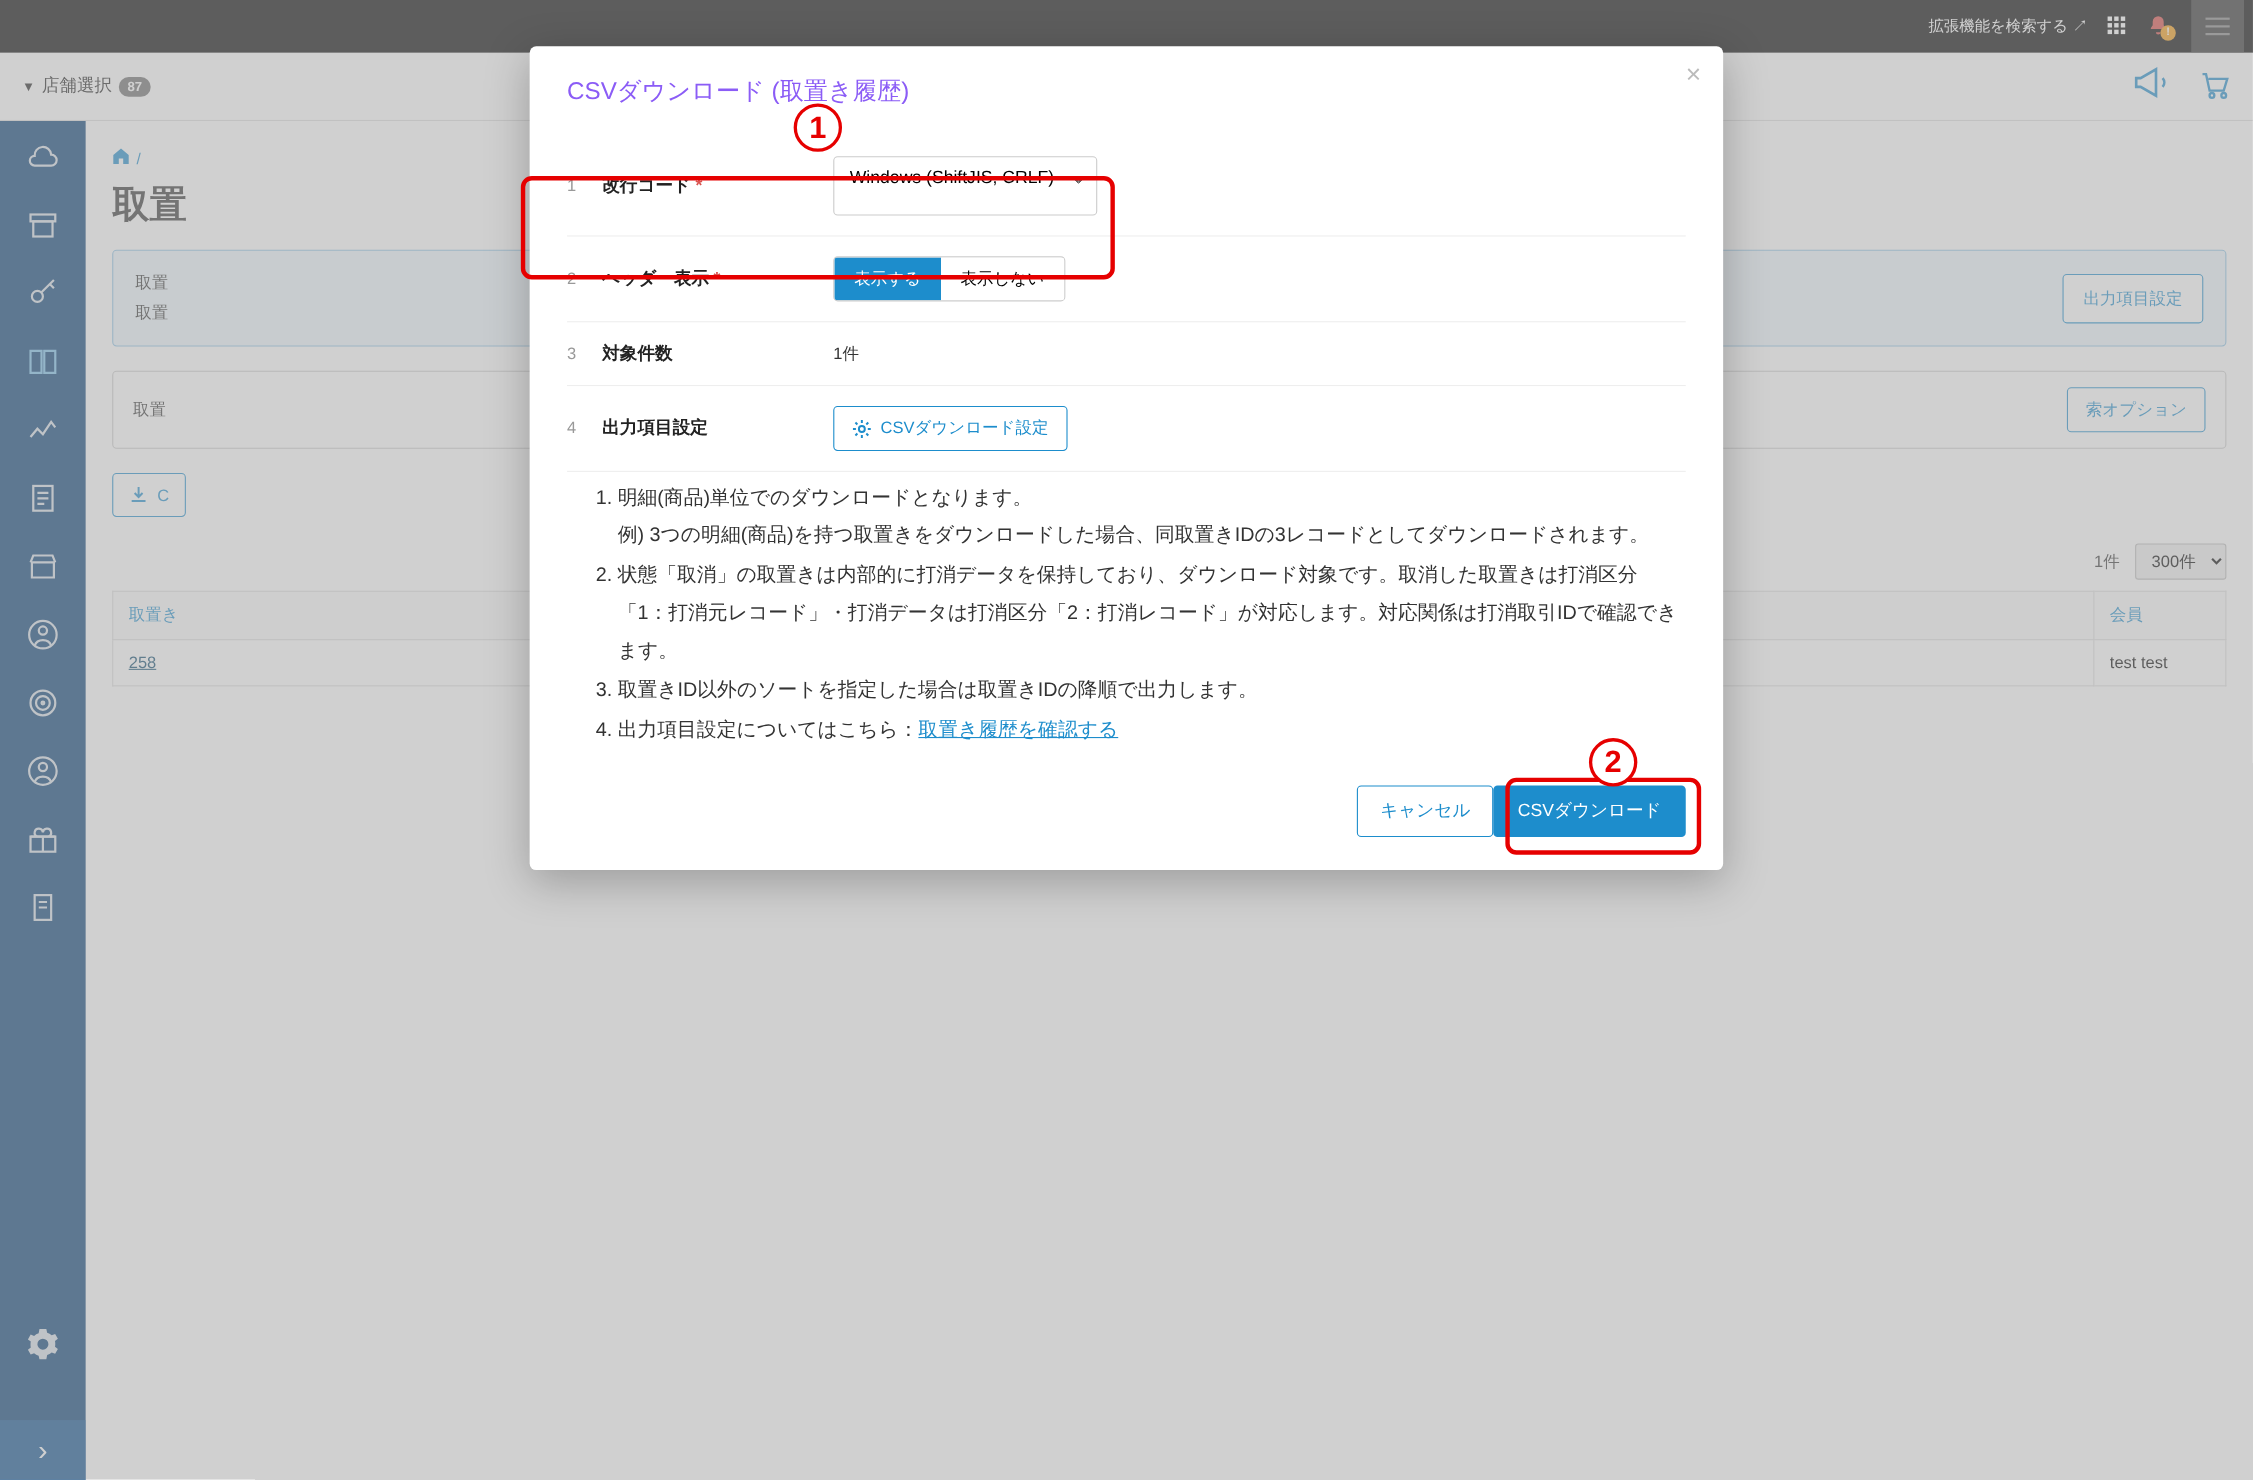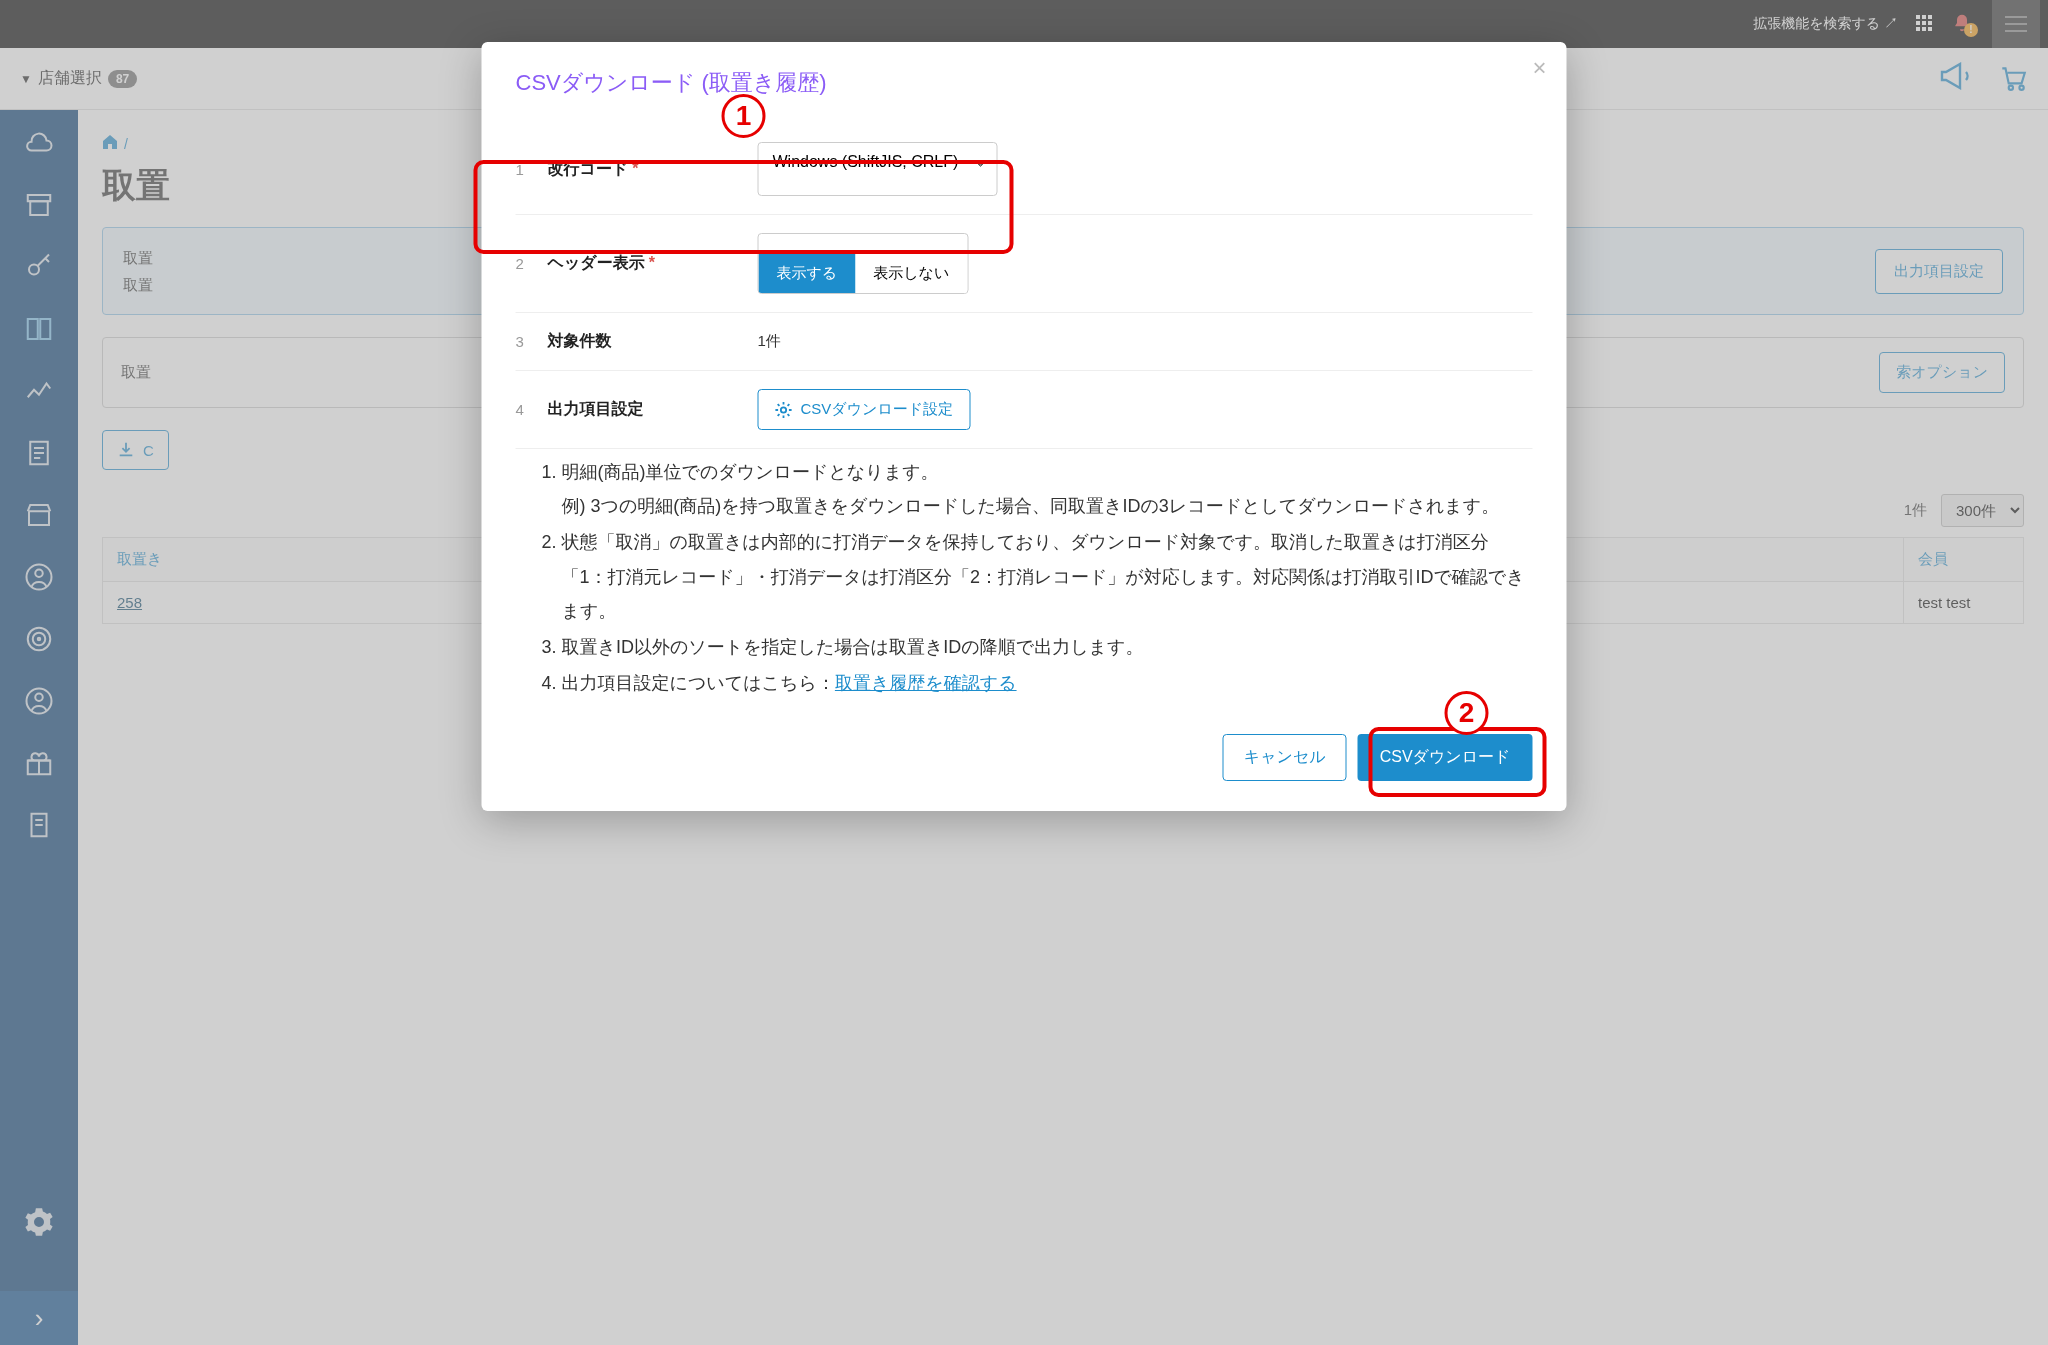--- a/index.html
+++ b/index.html
@@ -65,29 +65,29 @@
   .modal .close-x { position:absolute; top:14px; right:20px; color:#bbb; font-size:24px; cursor:pointer; line-height:1;}
   .modal h2 { font-size:22px; color:#8b5cf6; font-weight:normal; margin-bottom:26px; position:relative;}
   .modal .row { display:flex; align-items:center; padding:18px 0; border-top:1px solid #eee;}
   .modal .row:first-of-type { border-top:none; }
   .modal .row .num { width:32px; color:#999; font-size:15px;}
   .modal .row .label { width:210px; color:#222; font-size:16px; font-weight:bold; padding-right:10px;}
   .modal .row .label .req { color:#d9534f; margin-left:4px;}
   .modal .row .val { flex:1; color:#333; font-size:15px;}
   .modal select.form { padding:10px 38px 25px 14px; border:1px solid #ccc; border-radius:4px; font-size:16px; background:#fff; appearance:none; background-image: linear-gradient(45deg, transparent 50%, #666 50%), linear-gradient(135deg, #666 50%, transparent 50%); background-position: right 16px top 18px, right 10px top 18px; background-size:6px 6px; background-repeat:no-repeat;}
   .modal .seg { display:inline-flex; border:1px solid #ccc; border-radius:4px; overflow:hidden;}
-  .modal .seg button { border:none; padding:10px 18px; font-size:15px; background:#fff; cursor:pointer;margin-top:20px;}
+  .modal .seg button { border:none; padding:10px 18px; font-size:15px; background:#fff; cursor:pointer;}
   .modal .seg button.sel { background:#1d8dcc; color:#fff;}
   .modal .outline-btn { border:1px solid #1d8dcc; color:#1d8dcc; background:#fff; padding:10px 16px; border-radius:4px; display:inline-flex; align-items:center; gap:8px; font-size:15px; cursor:pointer;}
   .modal .outline-btn svg { width:18px; height:18px; fill:none; stroke:#1d8dcc; stroke-width:2;}
   .modal ol.notes { padding:6px 0 12px 46px; list-style:decimal; color:#333; font-size:18px; line-height:1.9;}
   .modal ol.notes li { margin-bottom:2px;}
   .modal ol.notes .sub { display:block; padding-left:0;}
   .modal ol.notes a { color:#1d8dcc; text-decoration:underline;}
-  .modal .actions { display:flex; justify-content:flex-end; gap:11px; margin-top:20px;}
+  .modal .actions { display:flex; justify-content:flex-end; gap:0; margin-top:20px;}
   .modal .btn-sec { border:1px solid #1d8dcc; color:#1d8dcc; background:#fff; padding:12px 20px; border-radius:4px; font-size:16px; cursor:pointer;}
   .modal .btn-pri { border:none; background:#1d8dcc; color:#fff; padding:12px 22px; border-radius:4px; font-size:16px; cursor:pointer;}
 
   
   .annot { position:absolute; border:4px solid #e60000; border-radius:10px; pointer-events:none; }
   .annot.r1 { top:118px; left:-8px; width:540px; height:94px; }
   .annot.r2 { bottom:14px; right:20px; width:178px; height:70px; }
   .circ { position:absolute; width:44px; height:44px; border:3px solid #e60000; border-radius:50%; color:#e60000; font-size:28px; font-weight:bold; display:flex; align-items:center; justify-content:center; background:#fff; pointer-events:none;}
   .circ.c1 { top:52px; left:240px;}
   .circ.c2 { bottom:76px; right:78px;}

